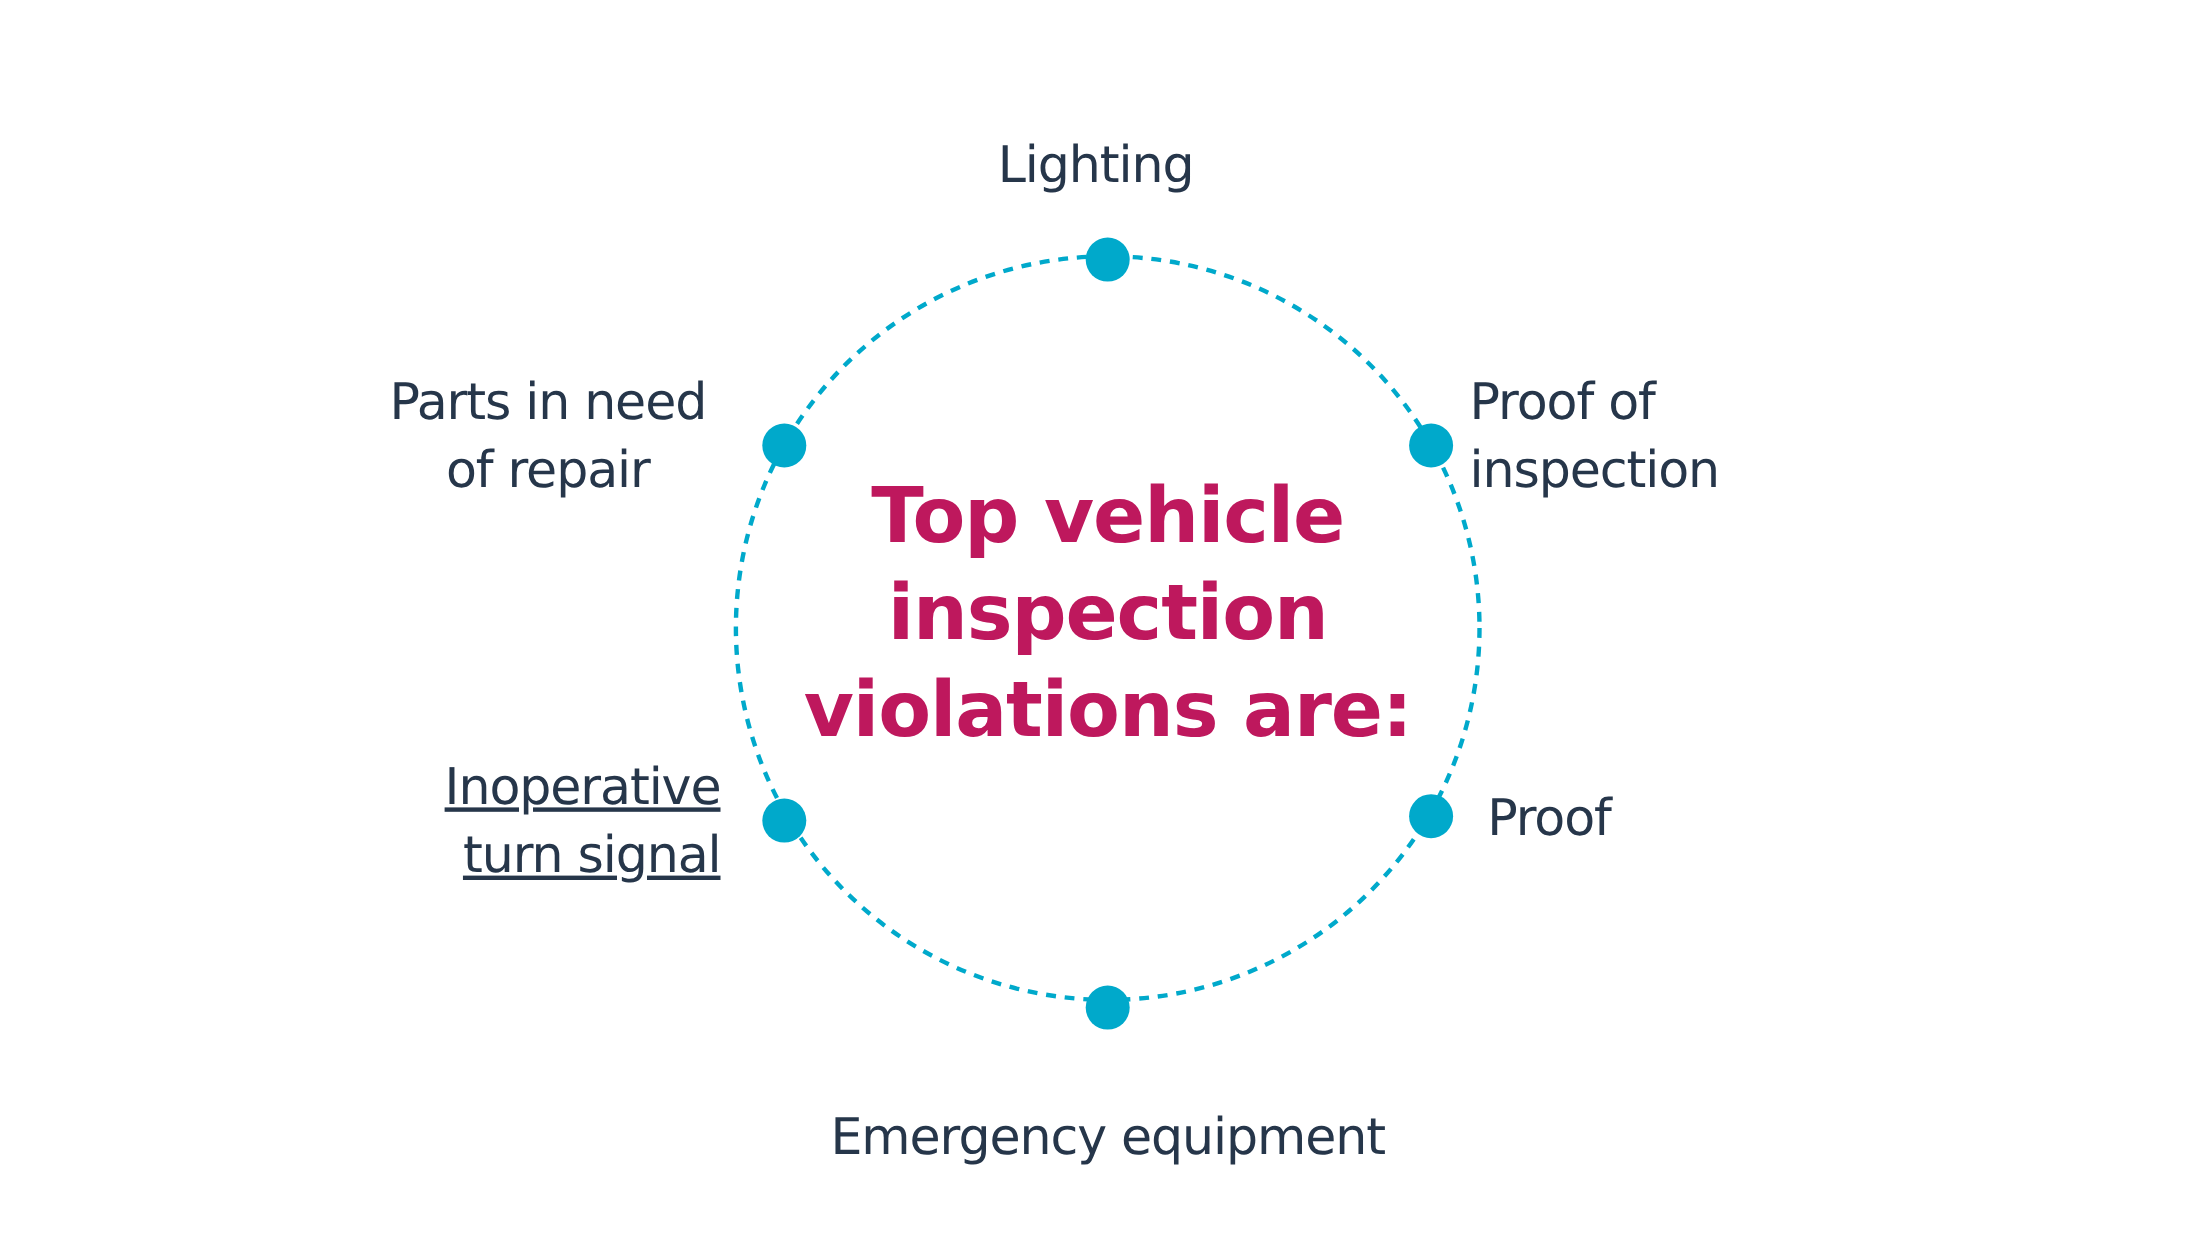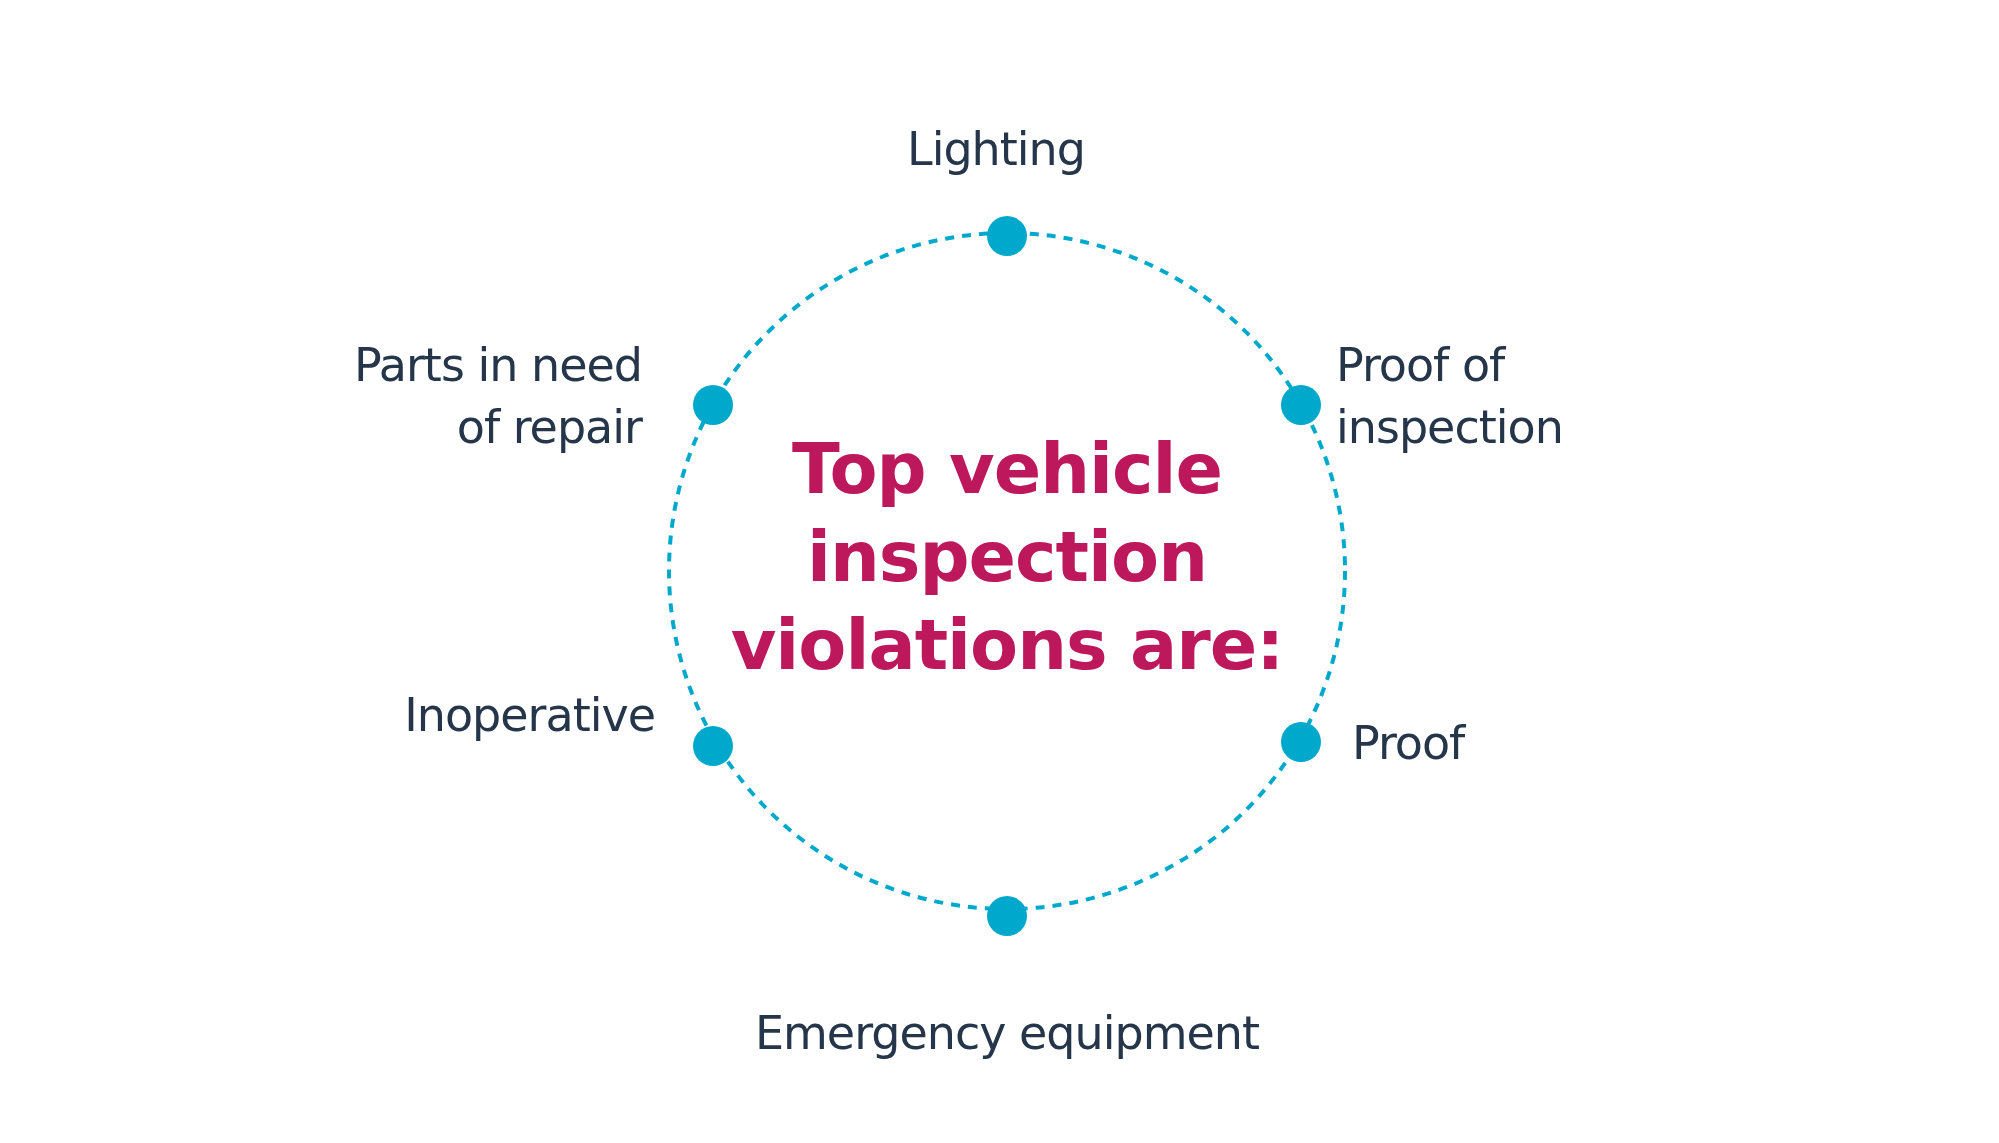--- a/index.html
+++ b/index.html
@@ -41,20 +41,21 @@
 </div>
 
 <div class="label" style="left:1352px; top:712px; text-align:left;">
   <span>Proof</span>
 </div>
 
 <div class="label" style="left:707px; width:600px; top:958px; text-align:center;margin-top:44px;">
   <span>Emergency equipment</span>
 </div>
 
-<div class="label" style="right:1344px; top:684px; text-align:right;">
+<div class="label" style="right:1344px; top:684px; text-align:right;text-decoration:underline;">
   <span>Inoperative</span>
+  <span>turn signal</span>
 </div>
 
-<div class="label" style="right:1357px; top:334px; text-align:right;">
+<div class="label" style="right:1357px; top:334px; text-align:center;">
   <span>Parts in need</span>
   <span>of repair</span>
 </div>
 
 </body></html>

